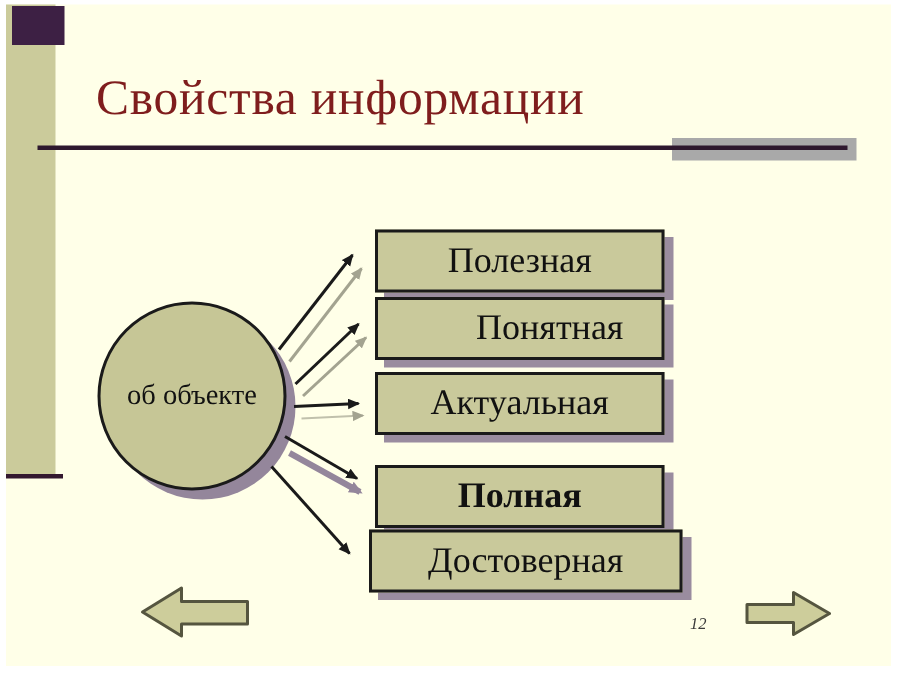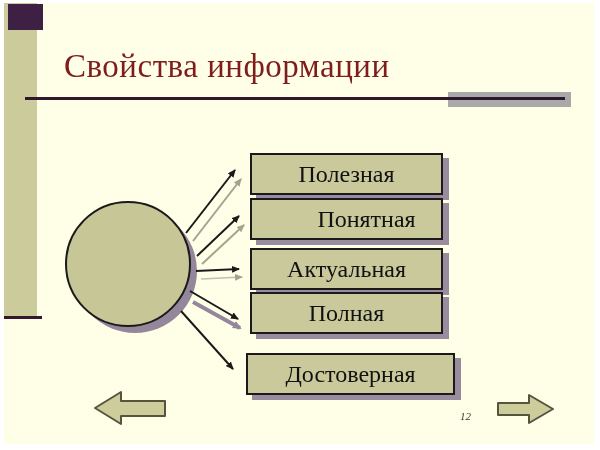--- a/index.html
+++ b/index.html
@@ -27,41 +27,42 @@
   }
   .prop-box{
     position:absolute;left:250px;width:193px;height:42px;background:#C9C99B;
     border:2px solid #1a1a1a;box-sizing:border-box;box-shadow:6px 5px 0 #9A8C9F;
     display:flex;align-items:center;justify-content:center;
     font-size:24px;color:#111;
   }
   .prop-0{top:153px;}
   .prop-1{top:198px;padding-left:40px;}
   .prop-2{top:248px;}
-  .prop-3{top:292px;}
+  .prop-3{top:310px;font-weight:bold;}
   .prop-4{top:353px;left:246px;width:209px;}
   .overlay{position:absolute;left:0;top:0;width:600px;height:450px;pointer-events:none;}
   .page-number{
     position:absolute;left:444px;top:410px;font-size:11px;font-style:italic;color:#3a3a3a;margin-left:16px;
   }
 </style>
 </head>
 <body>
 
 <div class="slide"></div>
 <div class="sidebar"></div>
 <div class="sidebar-edge"></div>
 <div class="accent-square"></div>
 
 <h1 class="page-title" style="margin:0;font-weight:normal;">Свойства информации</h1>
 
 <div class="gray-accent-bar"></div>
 <div class="title-rule-top"></div>
 
 <div class="source-circle">
+  <span>об объекте</span>
 </div>
 
 <div class="prop-box prop-0">
   <span>Полезная</span>
 </div>
 <div class="prop-box prop-1">
   <span>Понятная</span>
 </div>
 <div class="prop-box prop-2">
   <span>Актуальная</span>

